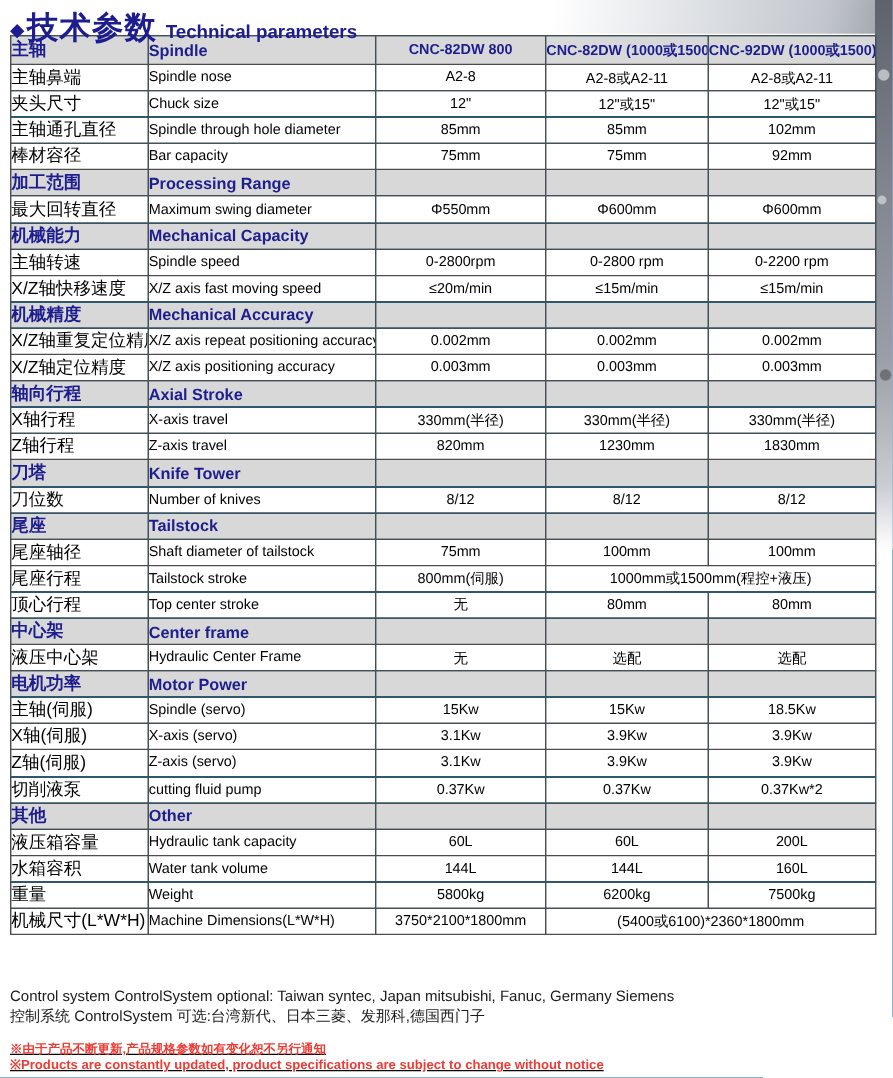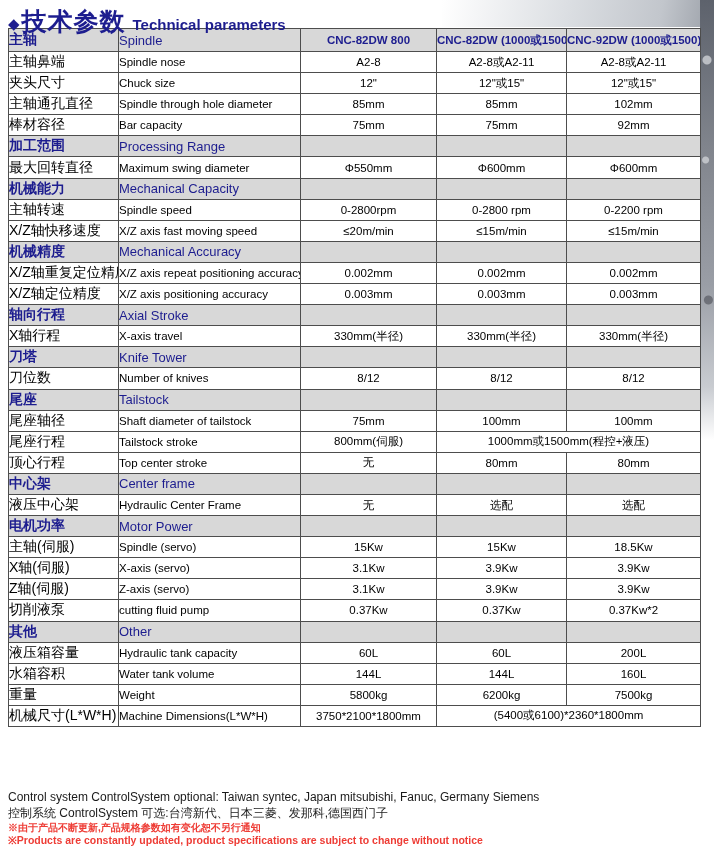--- a/index.html
+++ b/index.html
@@ -54,34 +54,34 @@
     white-space: nowrap;
   }
   tr.header-row td { height: 22px; }
   tr.sec-row td, tr.data-row td { height: 20.1px; }
 
   tr.sec-row td, tr.header-row td { background: #d8d8d8; }
 
   td.c-zh, td.c-en { padding-left: 6px; text-align: left; }
 
   .sec-zh { font-size: 14px; font-weight: bold; color: #1d1d8f; }
-  .sec-en { font-size: 13px; font-weight: normal; color: #1d1d8f; }
+  .sec-en { font-size: 13px; font-weight: bold; color: #1d1d8f; }
   .model  { font-size: 11.5px; font-weight: bold; color: #1d1d8f; text-align: center; }
 
   tr.data-row td { background: #ffffff; color: #000000; }
   td.p-zh { font-size: 14px; }
   td.p-en { font-size: 11.5px; }
   td.p-val { font-size: 11.5px; text-align: center; }
 
   .footer {
     position: absolute; left: 8px; top: 789px;
     z-index: 1; width: 692px;
   }
   .control-line { font-size: 12px; color: #1a1a1a; line-height: 16px; }
-  .notice-block { margin-top: 0; }
+  .notice-block { margin-top: 12px; text-decoration: underline; }
   .notice-zh { font-size: 10px; font-weight: bold; color: #ee3c35; line-height: 13px; }
   .notice-en { font-size: 10.5px; font-weight: bold; color: #ee3c35; line-height: 13px; }
 </style>
 </head>
 <body>
 
 <div class="bg-top-right"></div>
 <div class="bg-right-strip"></div>
 
 <div class="title-bar">
@@ -197,20 +197,27 @@
         <td class="sec-empty"></td>
         <td class="sec-empty"></td>
       </tr>
       <tr class="data-row">
         <td class="c-zh p-zh">X轴行程</td>
         <td class="c-en p-en">X-axis travel</td>
         <td class="p-val">330mm(半径)</td>
         <td class="p-val">330mm(半径)</td>
         <td class="p-val">330mm(半径)</td>
       </tr>
+      <tr class="data-row">
+        <td class="c-zh p-zh">Z轴行程</td>
+        <td class="c-en p-en">Z-axis travel</td>
+        <td class="p-val">820mm</td>
+        <td class="p-val">1230mm</td>
+        <td class="p-val">1830mm</td>
+      </tr>
       <tr class="sec-row">
         <td class="c-zh sec-zh">刀塔</td>
         <td class="c-en sec-en">Knife Tower</td>
         <td class="sec-empty"></td>
         <td class="sec-empty"></td>
         <td class="sec-empty"></td>
       </tr>
       <tr class="data-row">
         <td class="c-zh p-zh">刀位数</td>
         <td class="c-en p-en">Number of knives</td>

